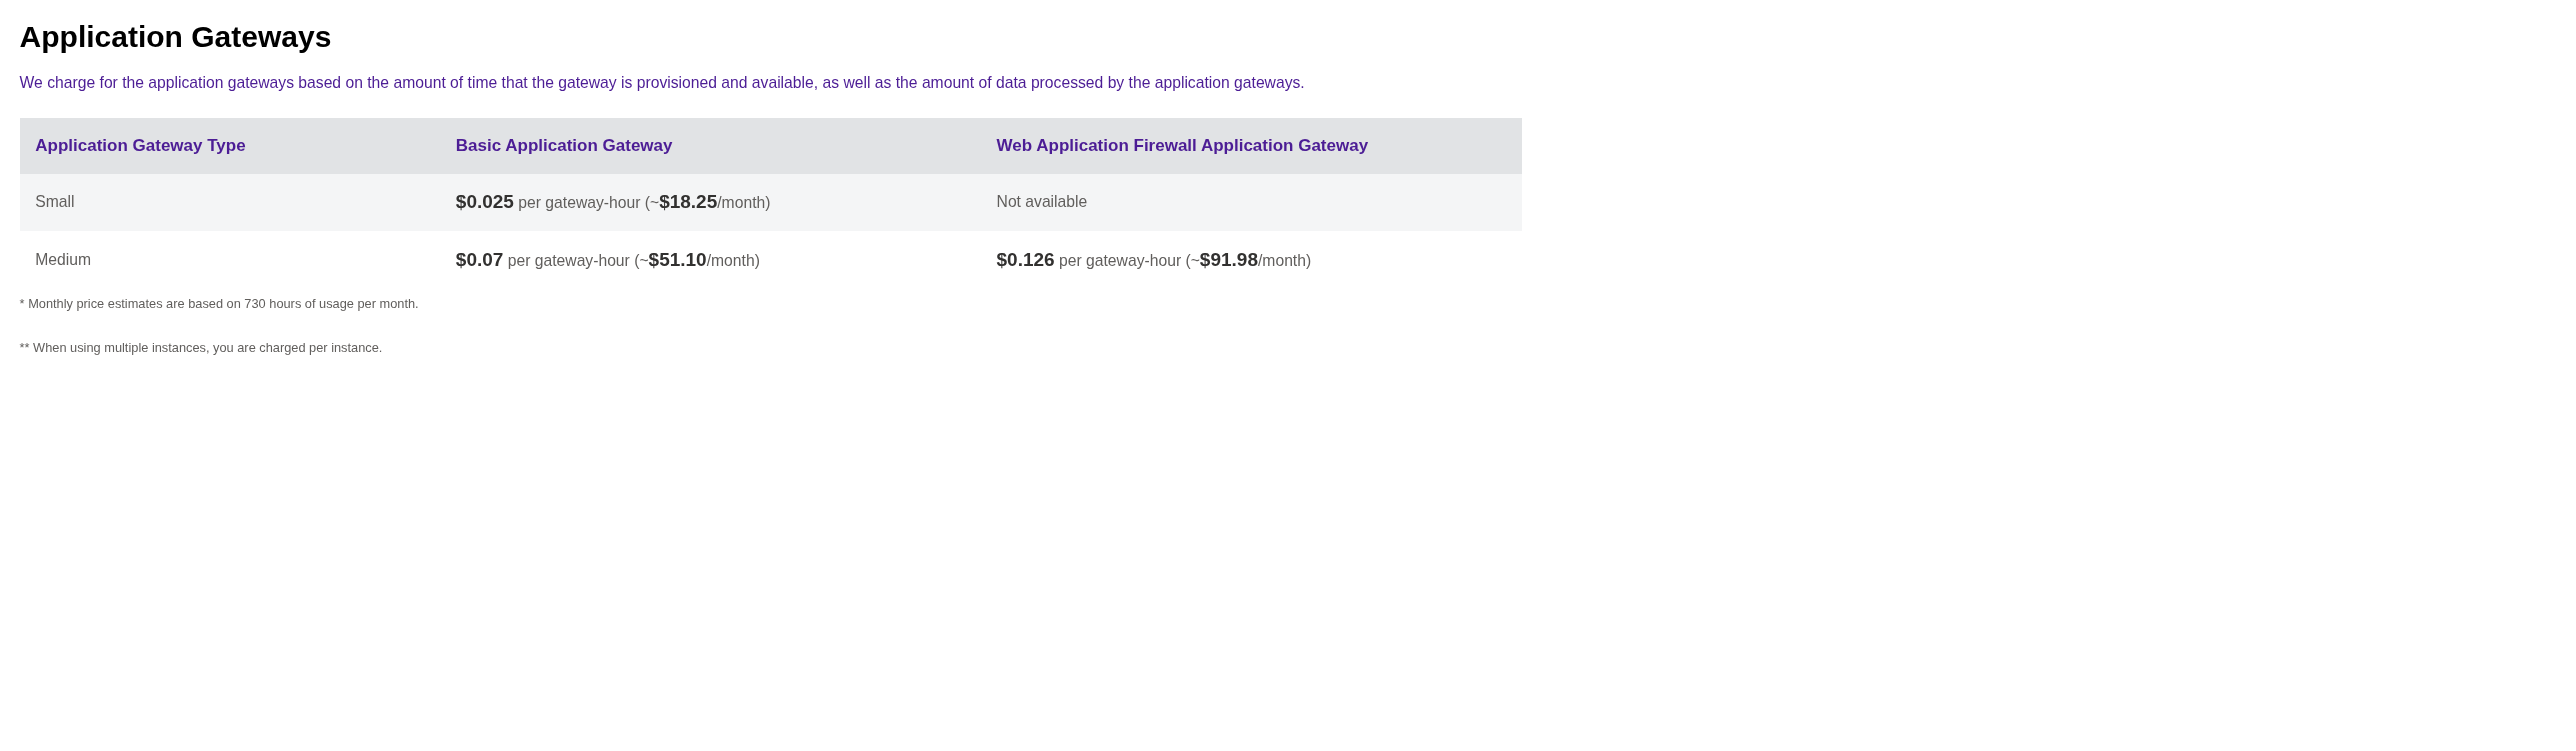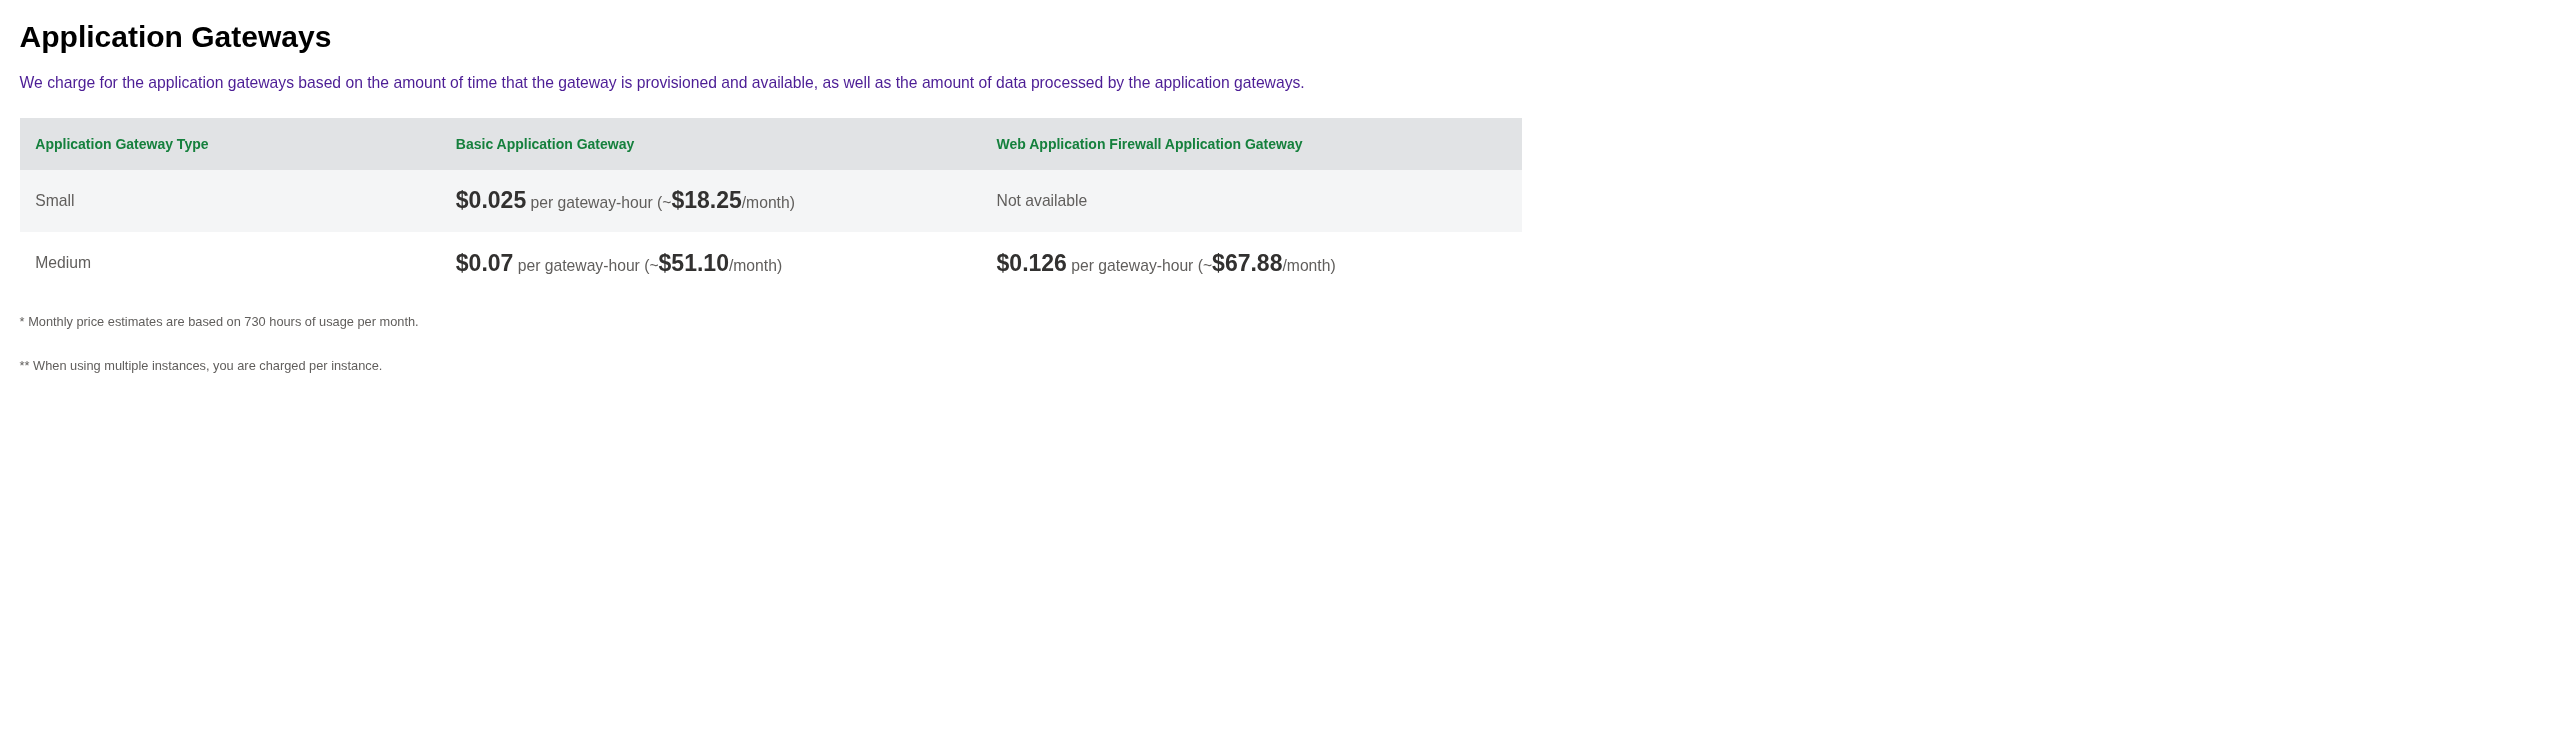--- a/index.html
+++ b/index.html
@@ -29,23 +29,23 @@
     .pricing-table {
       width: 100%;
       max-width: 1502px;
       border-collapse: collapse;
     }
     .pricing-table thead tr {
       background: #e1e3e5;
     }
     .pricing-table th {
       text-align: left;
-      font-size: 14px;
+      font-size: 17px;
       font-weight: 600;
-      color: #15803d;
+      color: #4c1d95;
       padding: 17.7px 15.7px;
     }
     .pricing-table th:first-child {
       width: 28%;
     }
     .pricing-table th:nth-child(2) {
       width: 36%;
     }
     .pricing-table th:nth-child(3) {
       width: 36%;
@@ -62,26 +62,26 @@
       color: #605e5c;
       vertical-align: middle;
     }
     .price-cell {
       color: #605e5c;
       font-size: 15.7px;
     }
     .price-bold {
       font-weight: 600;
       color: #323130;
-      font-size: 23px;
+      font-size: 19px;
     }
     .footnote {
       font-size: 12.8px;
       color: #605e5c;
-      margin-top: 18px;
+      margin-top: 6px;
       line-height: 1.4;
     }
     .footnote + .footnote {
       margin-top: 27px;
     }
   </style>
 </head>
 <body>
 
 <h2 class="heading">Application Gateways</h2>
@@ -98,20 +98,20 @@
   </thead>
   <tbody>
     <tr>
       <td>Small</td>
       <td class="price-cell"><span class="price-bold">$0.025</span><span> per gateway-hour (~</span><span class="price-bold">$18.25</span><span>/month)</span></td>
       <td class="price-cell">Not available</td>
     </tr>
     <tr>
       <td>Medium</td>
       <td class="price-cell"><span class="price-bold">$0.07</span><span> per gateway-hour (~</span><span class="price-bold">$51.10</span><span>/month)</span></td>
-      <td class="price-cell"><span class="price-bold">$0.126</span><span> per gateway-hour (~</span><span class="price-bold">$67.88</span><span>/month)</span></td>
+      <td class="price-cell"><span class="price-bold">$0.126</span><span> per gateway-hour (~</span><span class="price-bold">$91.98</span><span>/month)</span></td>
     </tr>
   </tbody>
 </table>
 
 <p class="footnote">* Monthly price estimates are based on 730 hours of usage per month.</p>
 <p class="footnote">** When using multiple instances, you are charged per instance.</p>
 
 
 </body></html>

